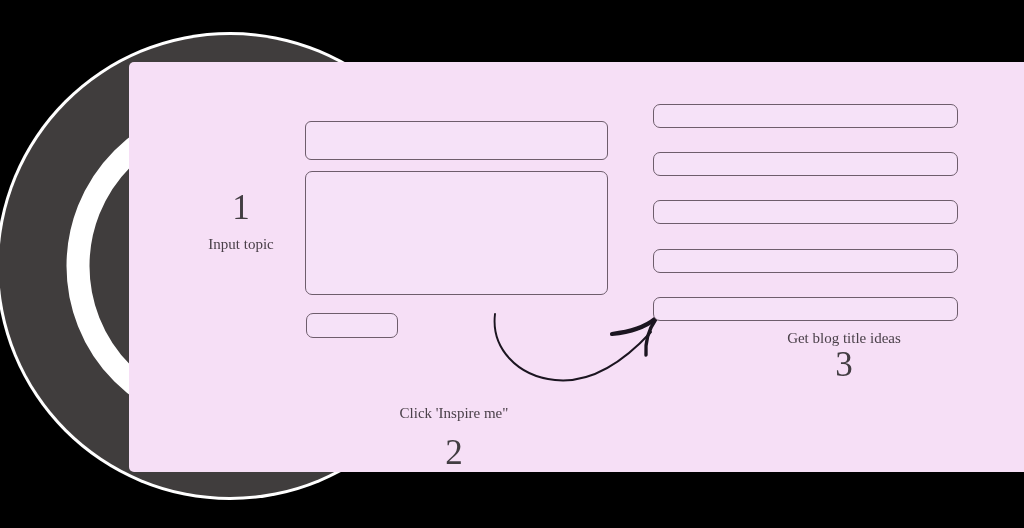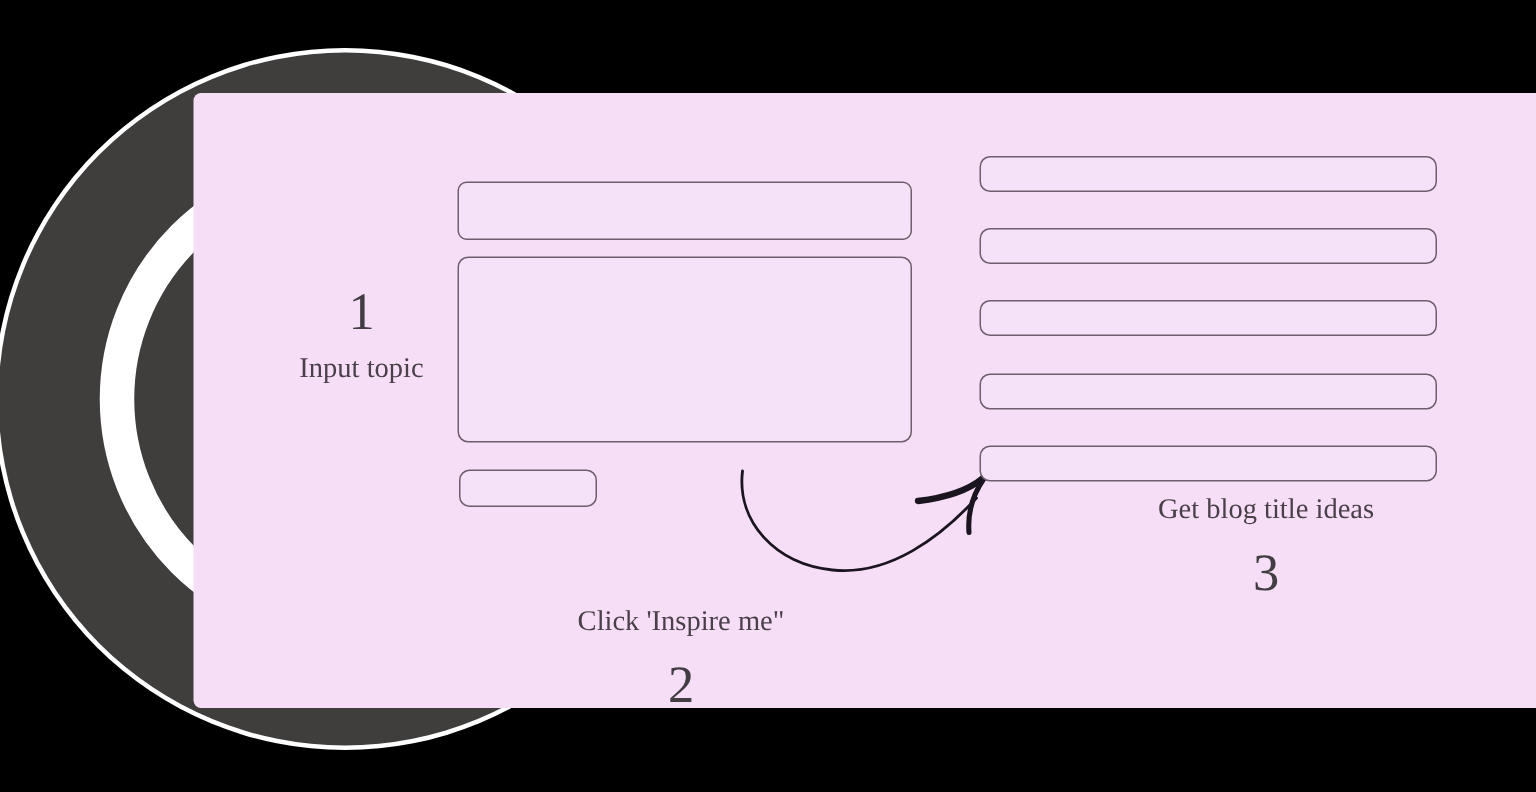--- a/index.html
+++ b/index.html
@@ -50,21 +50,21 @@
     color: #3f3b40;
     user-select: none;
   }
   .step-number {
     font-size: 35px;
     line-height: 1;
     font-weight: 400;
     color: #423d42;
   }
   .step-caption {
-    font-size: 19px;
+    font-size: 15px;
     line-height: 1.1;
     color: #4a4049;
     white-space: nowrap;
   }
 
   #step1-group {
     left: 22px;
     top: 128px;
     width: 180px;
   }
@@ -75,21 +75,21 @@
     top: 343px;
     width: 260px;
   }
   #step2-group .step-caption { margin-bottom: 13px; }
 
   #step3-group {
     left: 555px;
     top: 268px;
     width: 320px;
   }
-  #step3-group .step-caption { margin-bottom: 13px; }
+  #step3-group .step-caption { }
 
   
   .field {
     position: absolute;
     background: #f6e2f8;
     border: 1.4px solid #6e5d6c;
     border-radius: 6px;
     box-sizing: border-box;
   }
 

